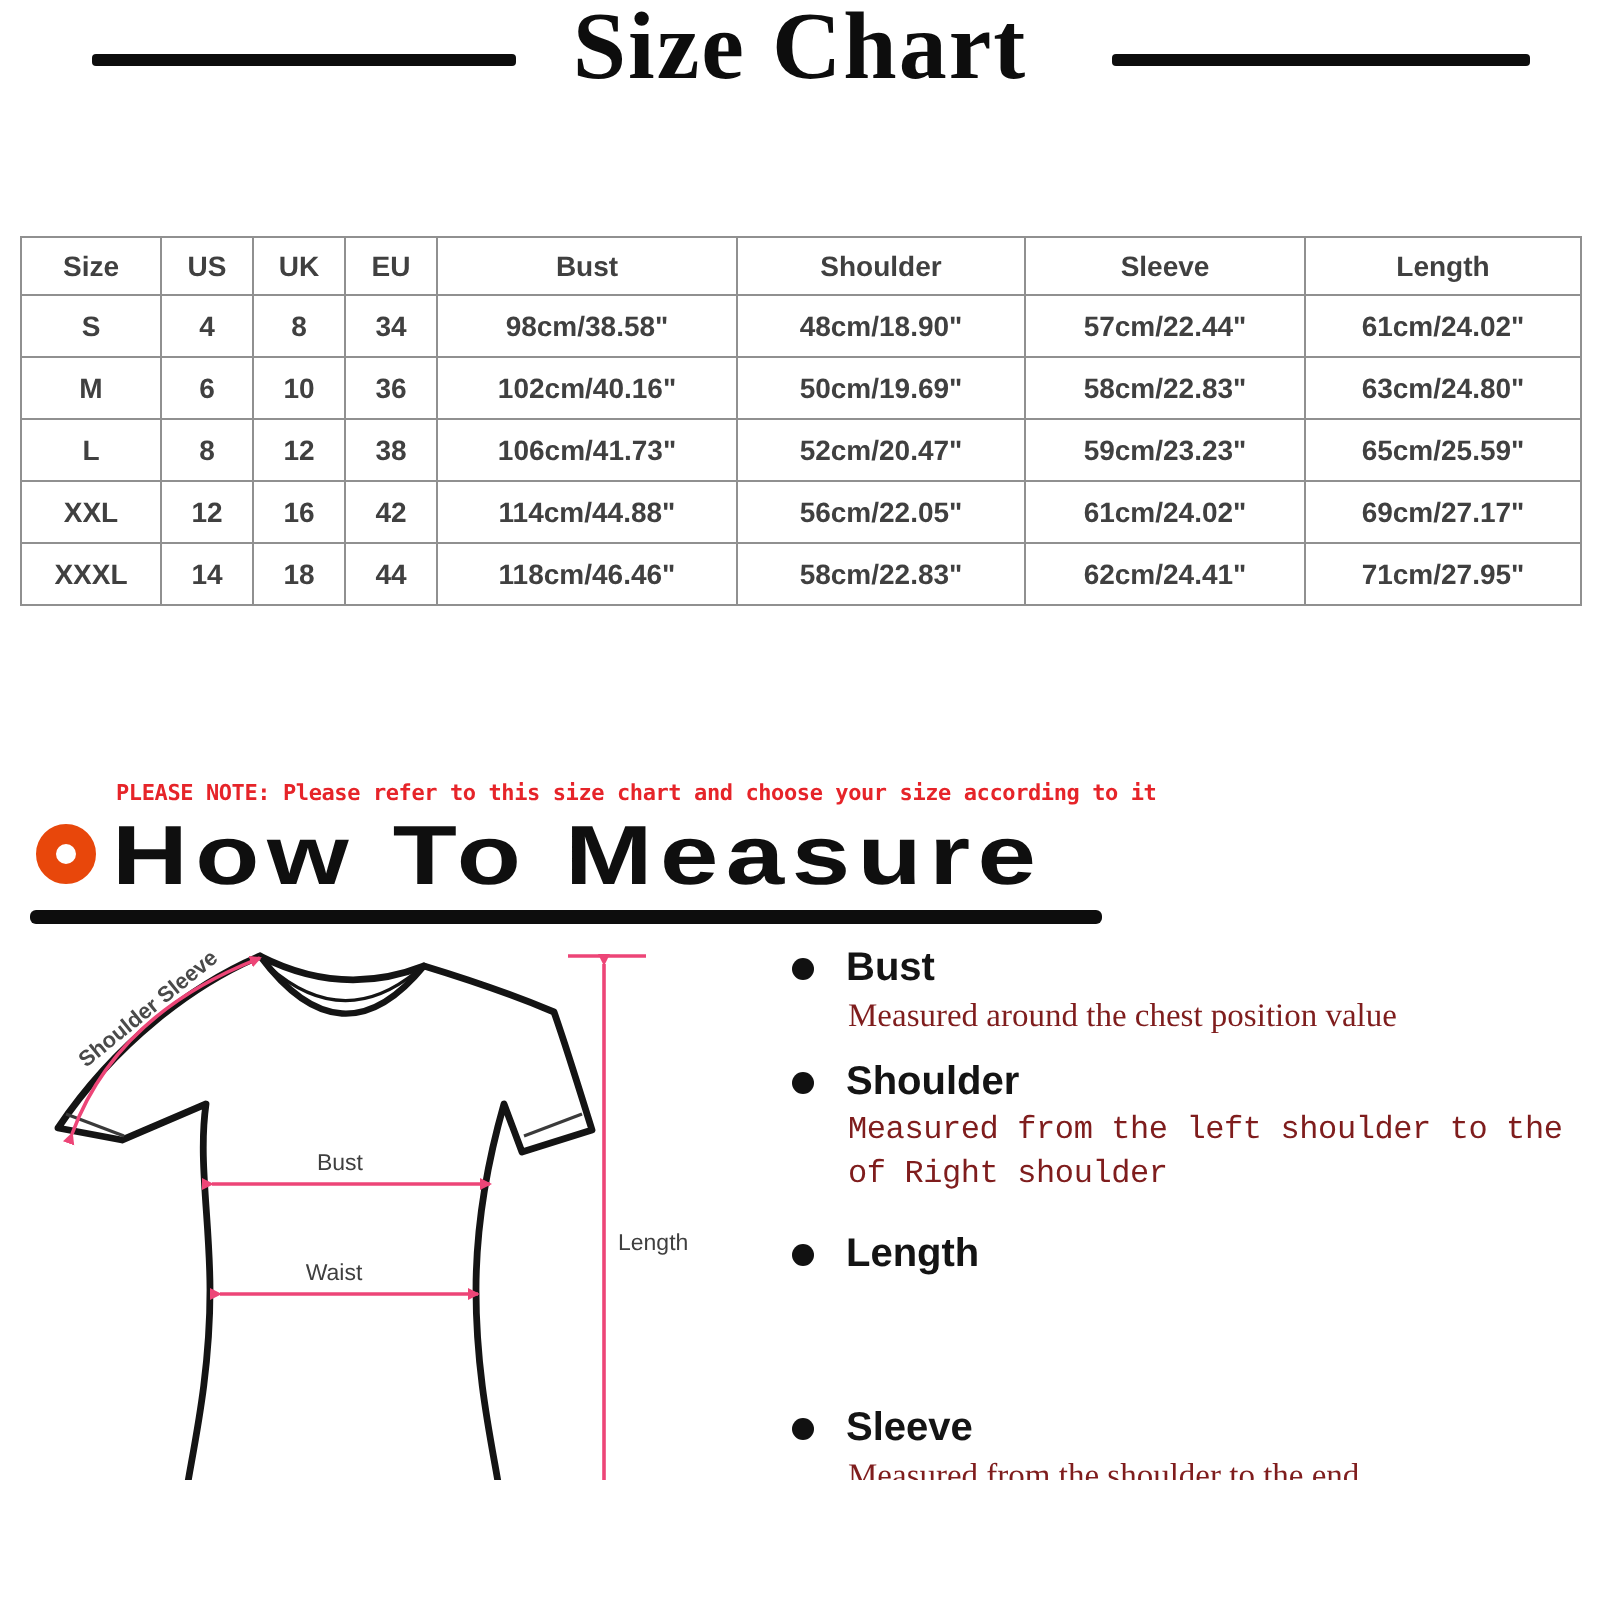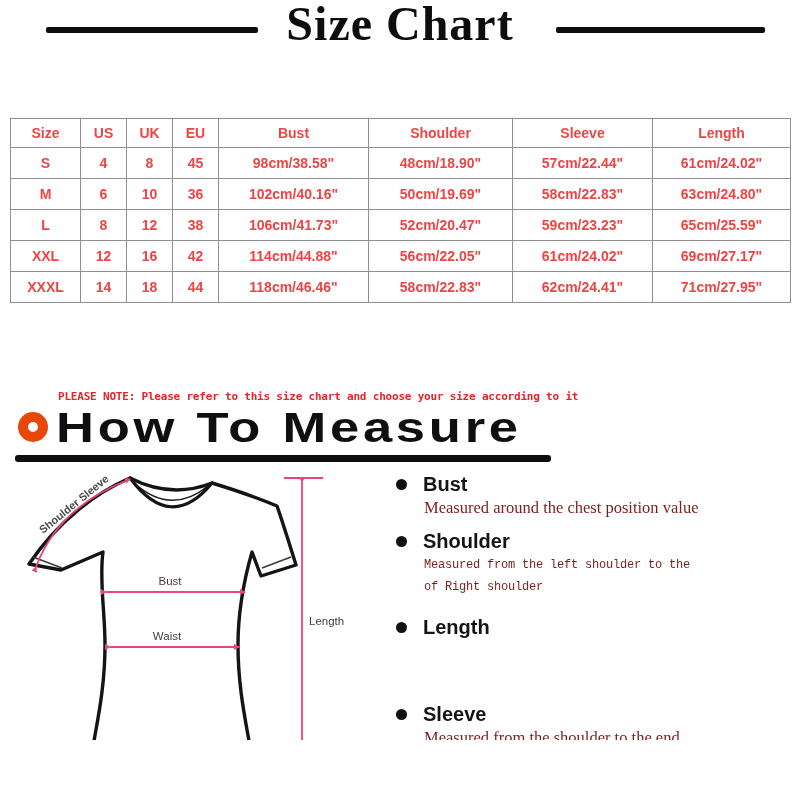--- a/index.html
+++ b/index.html
@@ -11,21 +11,21 @@
   #title-line-left{left:46px;top:27px;width:212px;}
   #title-line-right{left:556px;top:27px;width:209px;}
   #page-title{position:absolute;left:0;top:-4px;width:100%;text-align:center;
       font-family:"Liberation Serif",serif;font-weight:bold;font-size:48px;color:#0d0d0d;
       letter-spacing:1px;}
 
   
   #size-table{position:absolute;left:10px;top:118px;width:780px;border-collapse:collapse;
       table-layout:fixed;}
   #size-table th,#size-table td{border:1px solid var(--table_border,#909090);
-      text-align:center;vertical-align:middle;font-weight:bold;color:#ef4444;
+      text-align:center;vertical-align:middle;font-weight:bold;color:#404040;
       font-size:14px;padding:0;overflow:hidden;white-space:nowrap;}
   #size-table thead th{height:28px;}
   #size-table tbody td{height:30px;}
 
   
   #please-note{position:absolute;left:58px;top:390px;width:700px;
       font-family:"DejaVu Sans Mono",monospace;font-weight:bold;font-size:11px;
       letter-spacing:-0.2px;color:var(--accent_red,#e62429);}
   #htm-donut{position:absolute;left:18px;top:412px;width:10px;height:10px;
       border:10px solid var(--accent_orange,#e8470b);border-radius:50%;background:#fff;}
@@ -40,21 +40,21 @@
   .svg-label{font-family:"Liberation Sans",sans-serif;font-size:11.5px;fill:#3f3f3f;}
   .svg-label-rot{font-family:"Liberation Sans",sans-serif;font-size:11px;font-weight:bold;fill:#4a4a4a;}
 
   
   .g-item{position:absolute;left:393px;width:405px;}
   .g-bullet{position:absolute;left:3px;top:6px;width:11px;height:11px;border-radius:50%;
       background:#111;}
   .g-term{margin-left:30px;font-size:20px;font-weight:bold;color:#141414;line-height:23px;}
   .g-desc{margin-left:31px;margin-top:1px;font-family:"Liberation Serif",serif;
       font-size:16.5px;color:#7f1d1d;line-height:21px;white-space:pre-line;}
-  .g-desc.mono{font-family:"Liberation Mono",monospace;font-size:12px;line-height:22px;
+  .g-desc.mono{font-family:"Liberation Mono",monospace;font-size:16px;line-height:22px;
       letter-spacing:-0.2px;}
 </style>
 </head>
 <body>
 
 <div id="page">
 
   <div class="title-line" id="title-line-left"></div>
   <div id="page-title">Size Chart</div>
   <div class="title-line" id="title-line-right"></div>
@@ -80,21 +80,21 @@
           <th>Shoulder</th>
           <th>Sleeve</th>
           <th>Length</th>
         </tr>
       </thead>
     <tbody id="size-tbody">
         <tr>
           <td>S</td>
           <td>4</td>
           <td>8</td>
-          <td>45</td>
+          <td>34</td>
           <td>98cm/38.58"</td>
           <td>48cm/18.90"</td>
           <td>57cm/22.44"</td>
           <td>61cm/24.02"</td>
         </tr>
         <tr>
           <td>M</td>
           <td>6</td>
           <td>10</td>
           <td>36</td>

